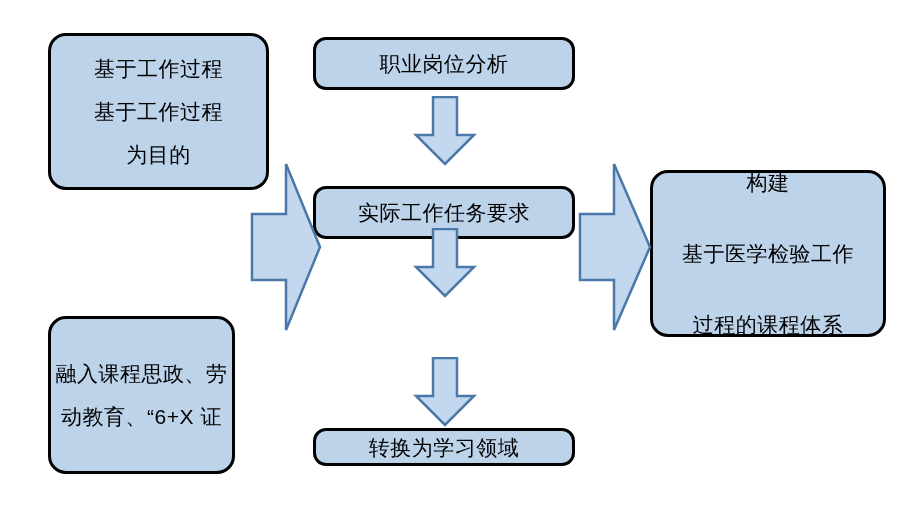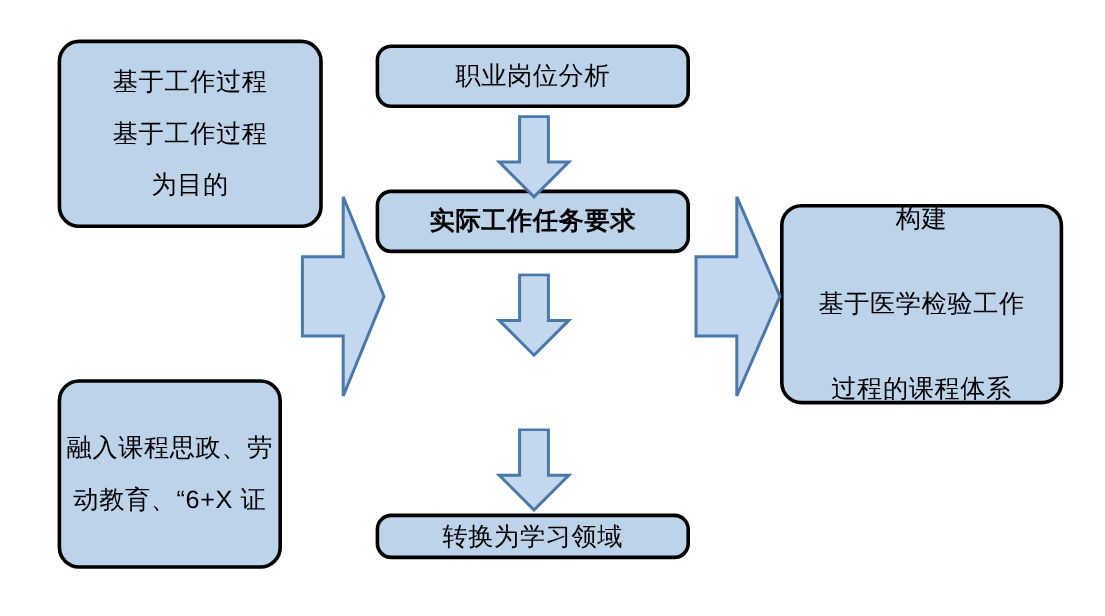--- a/index.html
+++ b/index.html
@@ -51,21 +51,21 @@
   }
   .node-slim .line {
     font-size: 21px;
     letter-spacing: 0.5px;
   }
 
   
   #node-basis        { left: 48px;  top: 33px;  width: 221px; height: 157px; }
   #node-ideology     { left: 48px;  top: 316px; width: 187px; height: 158px; }
   #node-job-analysis { left: 313px; top: 37px;  width: 262px; height: 53px;  }
-  #node-task-req     { left: 313px; top: 158px; width: 262px; height: 53px; font-weight: bold;  }
+  #node-task-req     { left: 313px; top: 186px; width: 262px; height: 53px;  }
   #node-typical-task { left: 313px; top: 300px; width: 262px; height: 53px;  }
   #node-learning     { left: 313px; top: 428px; width: 262px; height: 38px;  }
   #node-result       { left: 650px; top: 170px; width: 236px; height: 167px; gap: 28px; }
 
   
   .arrow {
     position: absolute;
   }
   .arrow svg { display: block; }
 

